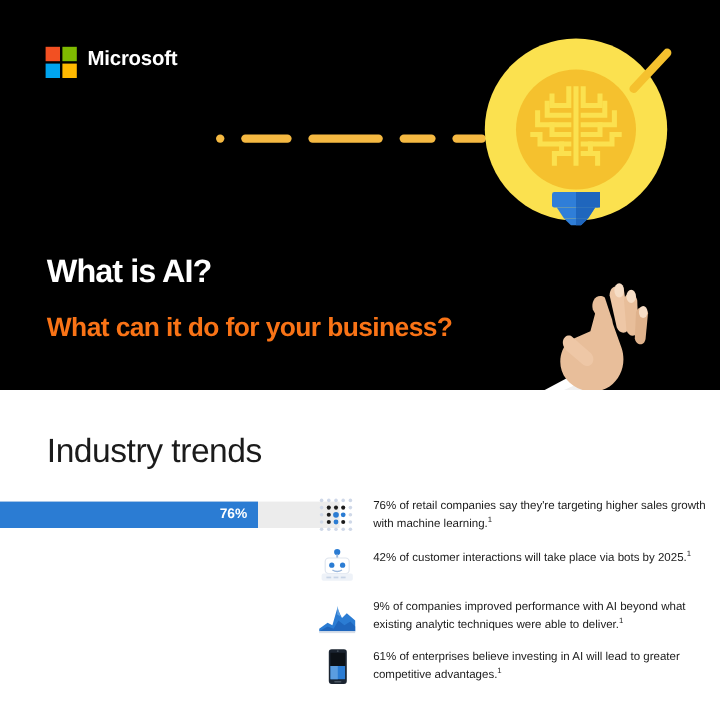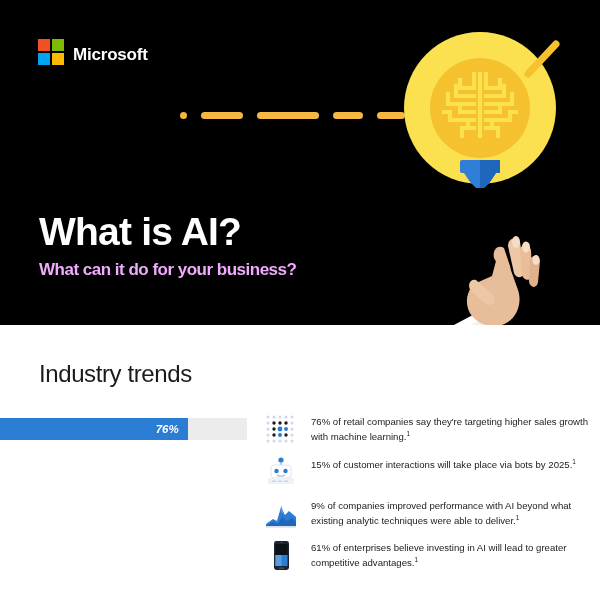--- a/index.html
+++ b/index.html
@@ -30,21 +30,21 @@
     height: 325px;
     background: #000000;
     overflow: hidden;
   }
 
   
   .ms-logo {
     position: absolute;
     left: 38px; top: 39px;
     display: flex;
-    align-items: flex-end;
+    align-items: flex-start;
   }
   .ms-squares {
     width: 26px; height: 26px;
     display: grid;
     grid-template-columns: 12px 12px;
     grid-template-rows: 12px 12px;
     gap: 2px;
   }
   .sq { width: 12px; height: 12px; display:block; }
   .ms-name {
@@ -129,61 +129,60 @@
     position: absolute;
     left: 452px; top: 222px;
     width: 96px; height: 118px;
   }
 
   
   .headline {
     position: absolute;
     left: 39px; top: 212px;
     color: #ffffff;
-    font-size: 39px;
+    font-size: 27px;
     font-weight: 600;
     letter-spacing: -0.8px;
     line-height: 1.05;
   }
   .subhead {
     position: absolute;
     left: 39px; top: 260px;
-    color: #f0abfc;
-    font-size: 17px;
+    color: #f97316;
+    font-size: 22px;
     font-weight: 600;
     letter-spacing: -0.5px;
     line-height: 1.15;
   }
 
   
   .trends-title {
     position: absolute;
     left: 39px; top: 360px;
     color: #1b1b1b;
-    font-size: 24px;
+    font-size: 28px;
     font-weight: 400;
     letter-spacing: -0.4px;
   }
 
   .rows {
     position: absolute;
     left: 0; top: 411px;
     width: 600px;
   }
   .row {
     position: relative;
     height: 42px;
   }
   .bar-track {
     position: absolute;
     left: 0; top: 7px;
-    width: 247px;
+    width: 283px;
     height: 22px;
     background: #ececec;
-    font-style: italic;
   }
   .bar-fill {
     position: absolute;
     left: 0; top: 0;
     height: 22px;
     background: #2b7cd3;
     display: flex;
     align-items: center;
     justify-content: flex-end;
   }
@@ -365,21 +364,21 @@
         <rect x="16.2" y="7" width="1.6" height="3.5" fill="#9db9dd"></rect>
         <rect x="7" y="10" width="20" height="13" rx="3" fill="#ffffff" stroke="#dfe5ee" stroke-width="1"></rect>
         <circle cx="12.5" cy="16" r="2.2" fill="#2b7cd3"></circle>
         <circle cx="21.5" cy="16" r="2.2" fill="#2b7cd3"></circle>
         <path d="M13 20 Q17 22.5 21 20" stroke="#9db9dd" stroke-width="1.2" fill="none"></path>
         <rect x="4" y="23" width="26" height="6" rx="1.5" fill="#eef2f8"></rect>
         <rect x="8" y="25.5" width="4" height="1.4" fill="#c7d4e6"></rect>
         <rect x="14" y="25.5" width="4" height="1.4" fill="#c7d4e6"></rect>
         <rect x="20" y="25.5" width="4" height="1.4" fill="#c7d4e6"></rect>
       </svg>
-      <div class="row-text"><span>15% of customer interactions will take place via bots by 2025.</span><span class="sup">1</span></div>
+      <div class="row-text"><span>42% of customer interactions will take place via bots by 2025.</span><span class="sup">1</span></div>
     </div>
 
     <div class="row">
       <svg class="row-icon" viewBox="0 0 34 34">
         <rect x="2" y="3" width="30" height="26" fill="#ffffff"></rect>
         <path d="M2 27 L9 22 L13 24 L17 10 L21 18 L25 14 L32 20 L32 29 L2 29 Z" fill="#2b7cd3"></path>
         <path d="M2 29 L9 25 L14 27 L18 20 L23 24 L28 21 L32 25 L32 29 Z" fill="#1f66bd"></path>
         <path d="M17 8 L20 17 L17 15 Z" fill="#5b9de0"></path>
         <rect x="2" y="29" width="30" height="1.6" fill="#d7dee8"></rect>
       </svg>

